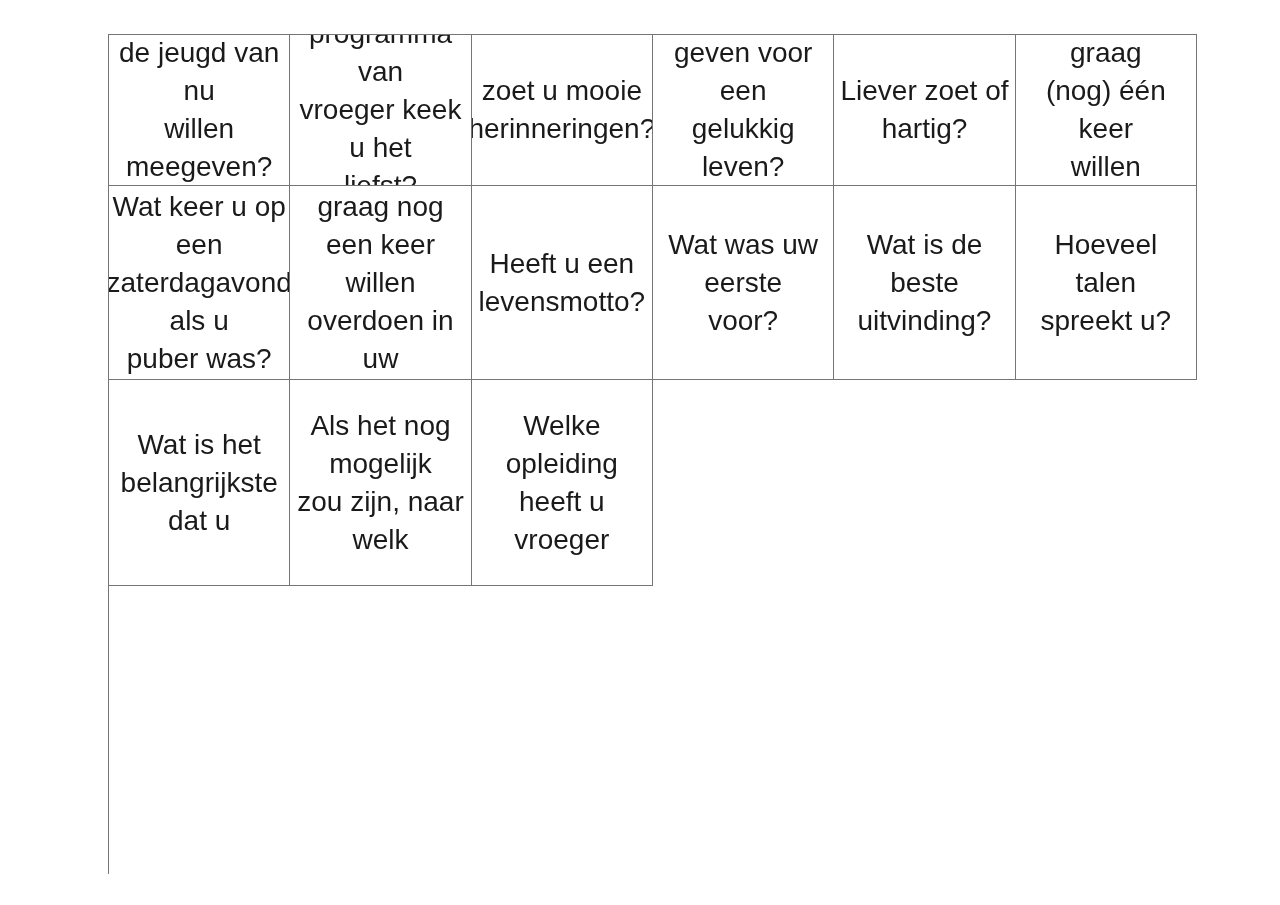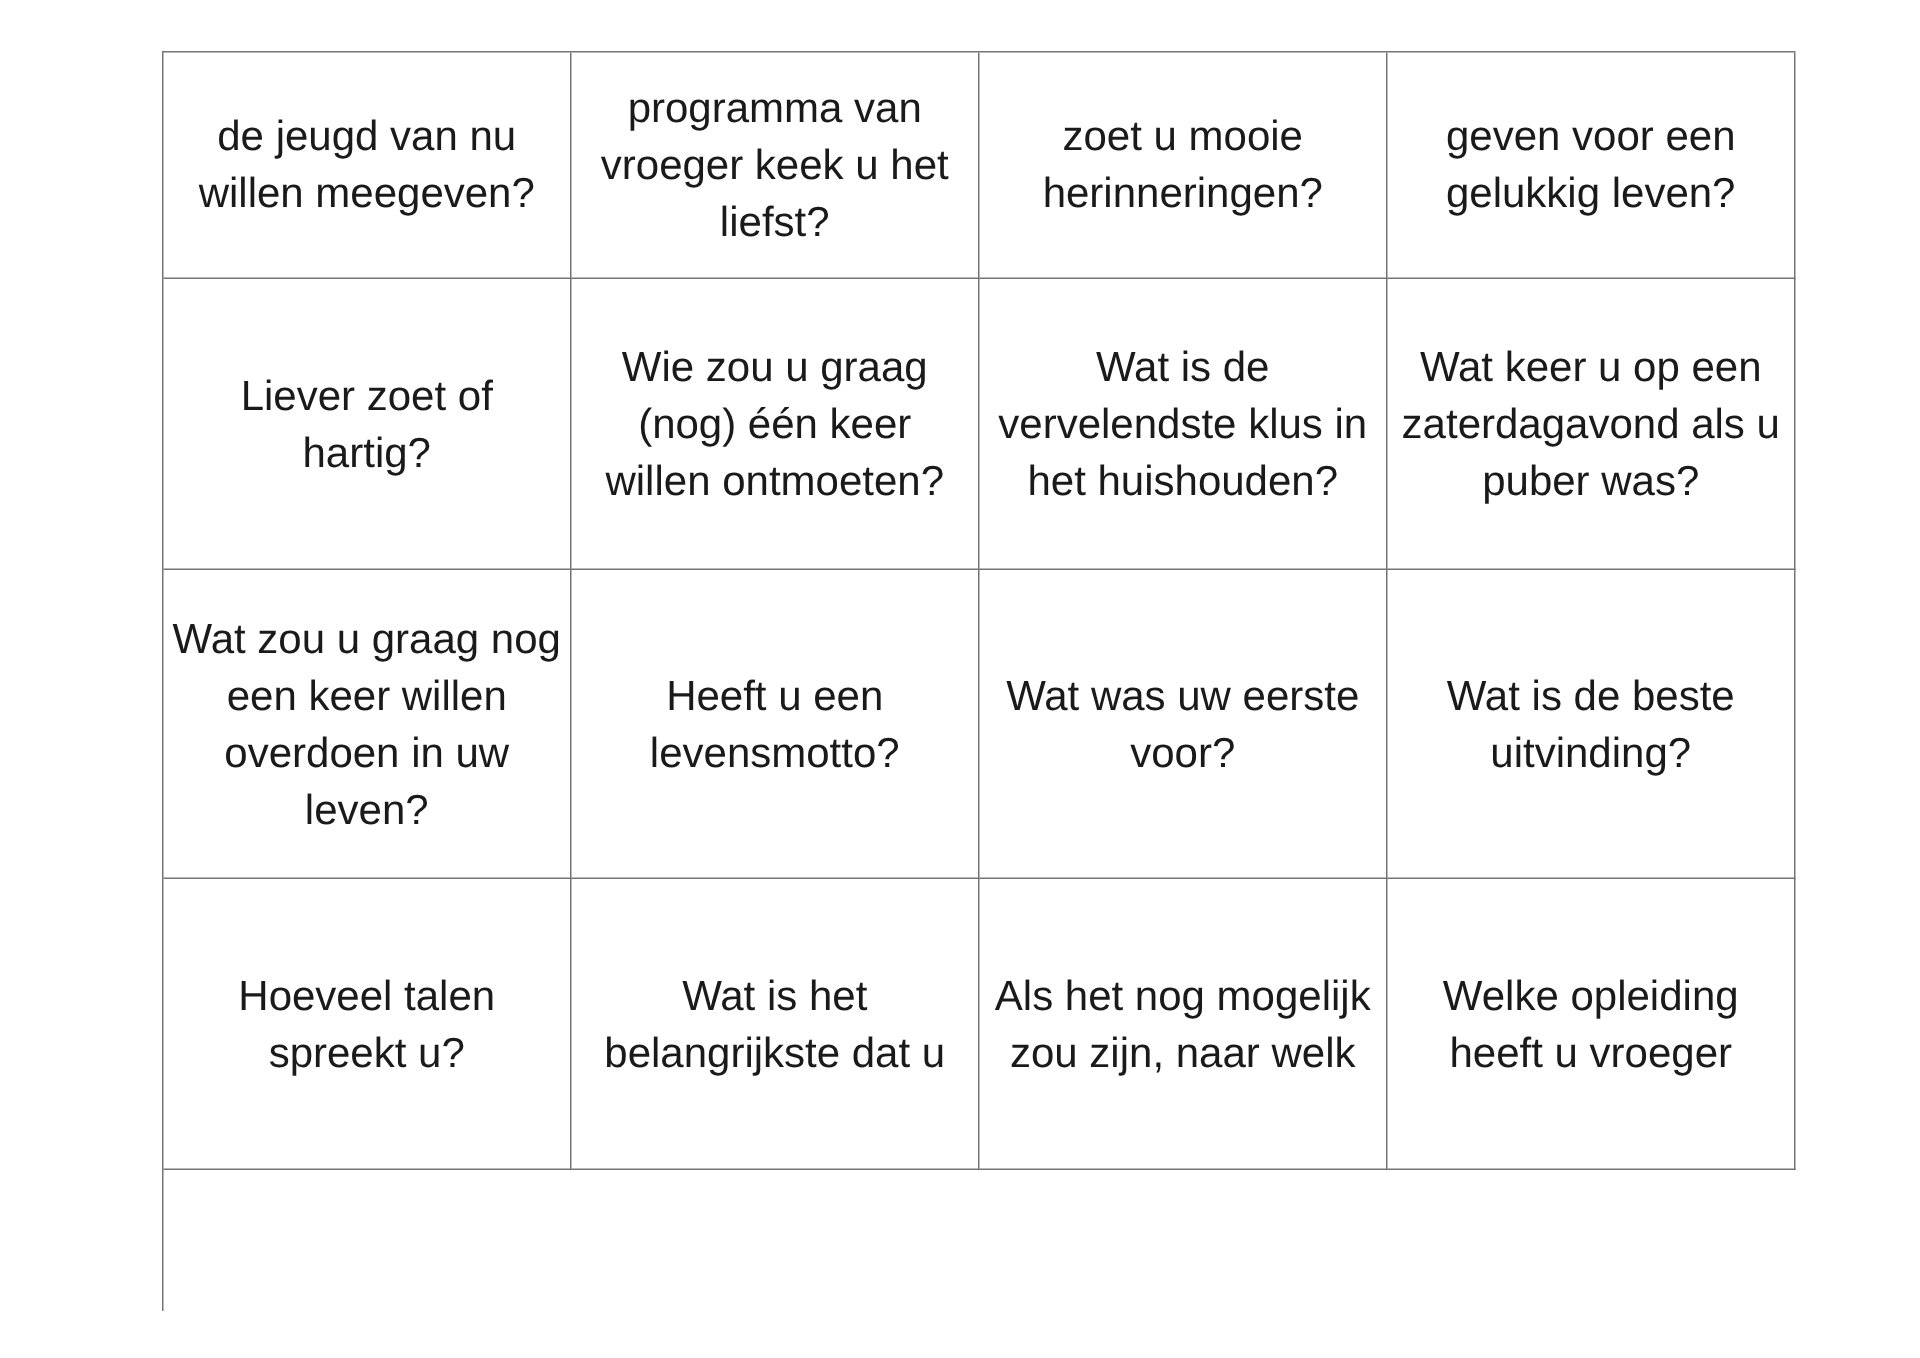--- a/index.html
+++ b/index.html
@@ -13,21 +13,21 @@
     font-family: "Liberation Sans", sans-serif;
     position: relative;
     overflow: hidden;
   }
   .questions-table {
     position: absolute;
     left: 108px;
     top: 34px;
     width: 1089px;
     display: grid;
-    grid-template-columns: repeat(4, 1fr);
+    grid-template-columns: repeat(6, 1fr);
     grid-template-rows: 151px 194px 206px 194px 94px;
     border-top: 1px solid #757575;
     border-left: 1px solid #757575;
     box-sizing: border-box;
     background: #ffffff;
   }
   .cell {
     border-right: 1px solid #757575;
     border-bottom: 1px solid #757575;
     box-sizing: border-box;
@@ -57,23 +57,20 @@
 herinneringen?</div>
   <div class="cell">geven voor een
 gelukkig leven?</div>
 
   <div class="cell">Liever zoet of
 hartig?</div>
   <div class="cell">Wie zou u graag
 (nog) één keer
 willen ontmoeten?</div>
 
-  <div class="cell">Wat is de
-vervelendste klus in
-het huishouden?</div>
   <div class="cell">Wat keer u op een
 zaterdagavond als u
 puber was?</div>
   <div class="cell">Wat zou u graag nog
 een keer willen
 overdoen in uw
 leven?</div>
 
   <div class="cell">Heeft u een
 levensmotto?</div>

